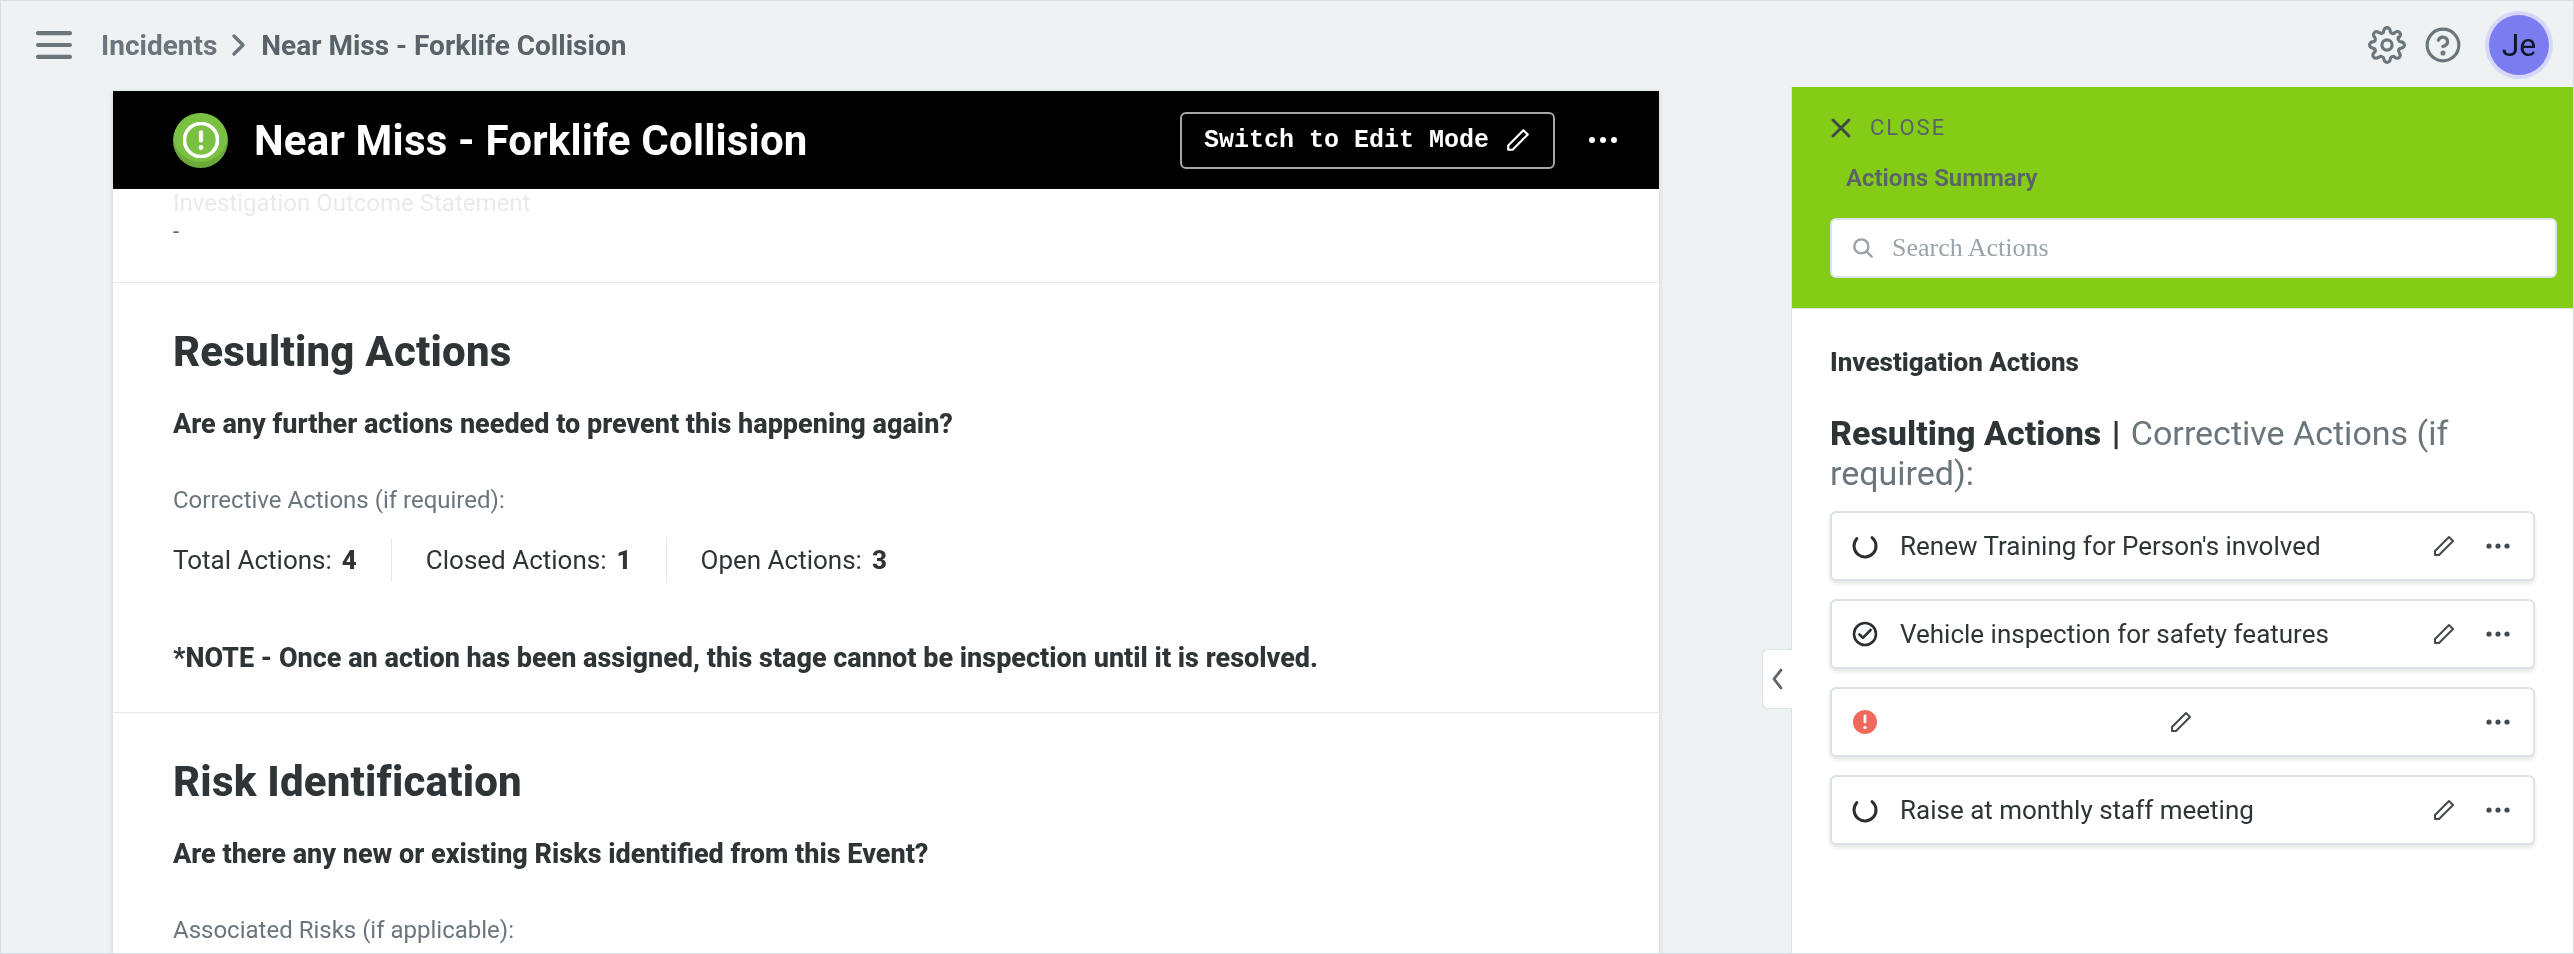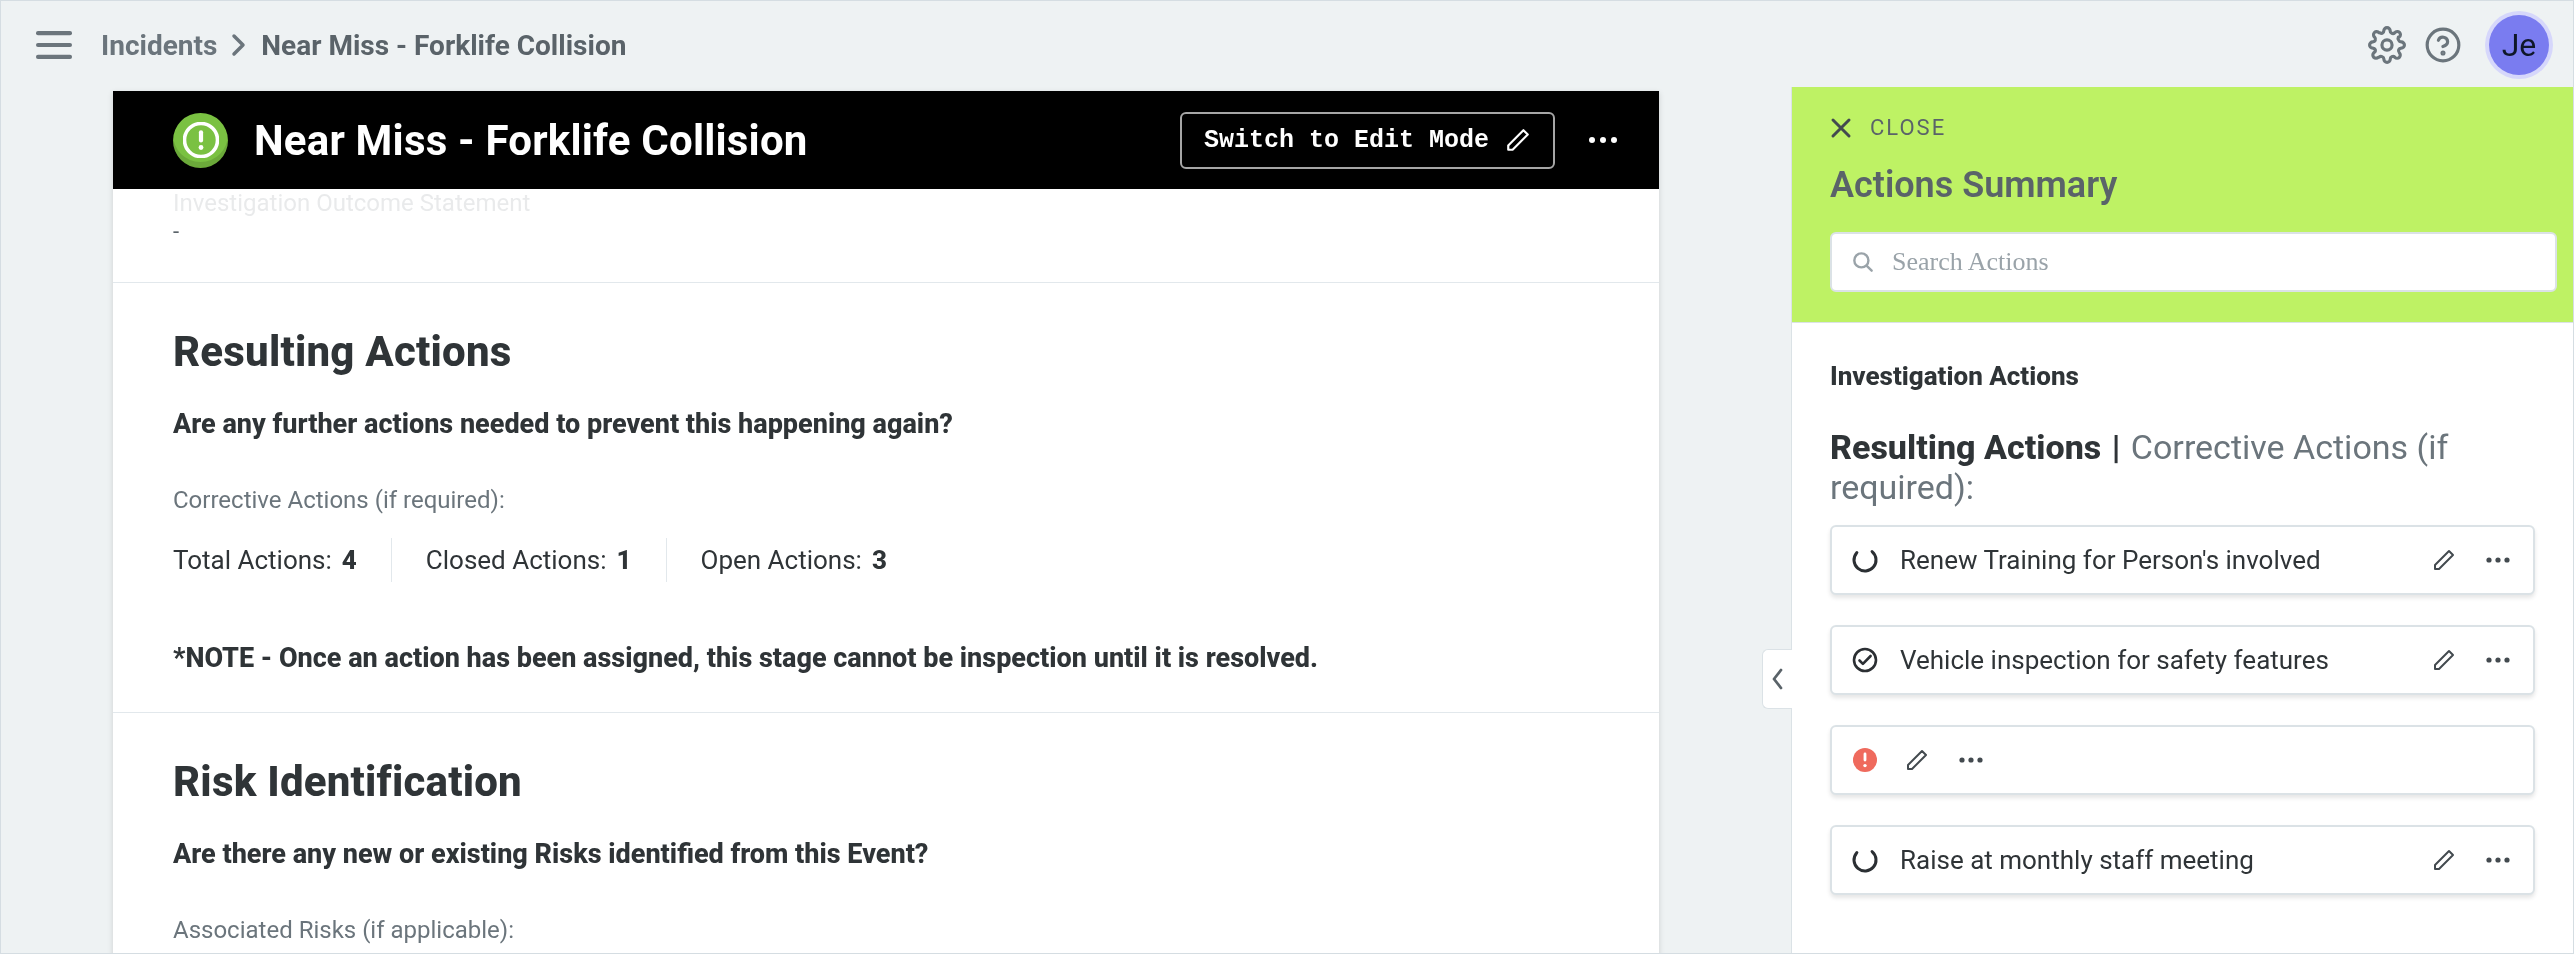--- a/index.html
+++ b/index.html
@@ -121,26 +121,26 @@
   background:var(--gray50);
   border-left:0;
 }
 .panel{
   position:absolute;
   top:0;left:0;right:0;bottom:0;
   background:var(--white);
   border-left:1px solid var(--panelBorder);
 }
 .panel-top{
-  background:#bef264;
+  background:#84cc16;
   border-bottom:1px solid var(--panelBorder);
   padding:28px 16px 30px 38px;
 }
 .close-row{display:flex;align-items:center;gap:18px;color:var(--gray600);font-size:22px;letter-spacing:2px;cursor:pointer}
-.panel-title{font-size:36px;font-weight:600;color:var(--gray600);margin:24px 0 26px 0}
+.panel-title{font-size:24px;font-weight:600;color:var(--gray600);margin:24px 0 26px 16px}
 .search-wrap{
   display:flex;align-items:center;gap:14px;
   background:var(--white);
   border:2px solid var(--panelBorder);
   border-radius:6px;
   padding:12px 18px;
 }
 .search-wrap input{
   border:none;outline:none;font-size:26px;color:var(--gray600);flex:1;background:transparent;font-family:Liberation Serif, serif;
 }
@@ -151,23 +151,24 @@
 .sub-line{font-size:34px;margin-bottom:18px}
 .sub-line b{font-weight:800}
 .sub-line span.sep{font-weight:800;margin:0 2px}
 .sub-line span.light{font-weight:400;color:var(--gray500)}
 
 .action-item{
   display:flex;align-items:center;gap:20px;
   border:2px solid var(--panelBorder);
   border-radius:6px;
   padding:16px 18px;
-  margin-bottom:30px;
+  margin-bottom:18px;
   box-shadow:0 3px 4px rgba(0,0,0,.10);
   background:var(--white);
+  justify-content:space-between;
 }
 .action-item .status{width:30px;height:30px;display:flex;align-items:center;justify-content:center;flex:0 0 30px}
 .action-item .label{font-size:26px;flex:1}
 .action-item .ibtn{width:34px;height:34px;display:flex;align-items:center;justify-content:center;cursor:pointer}
 
 .collapse-handle{
   position:absolute;
   left:-30px;top:562px;
   width:30px;height:60px;
   background:var(--white);

